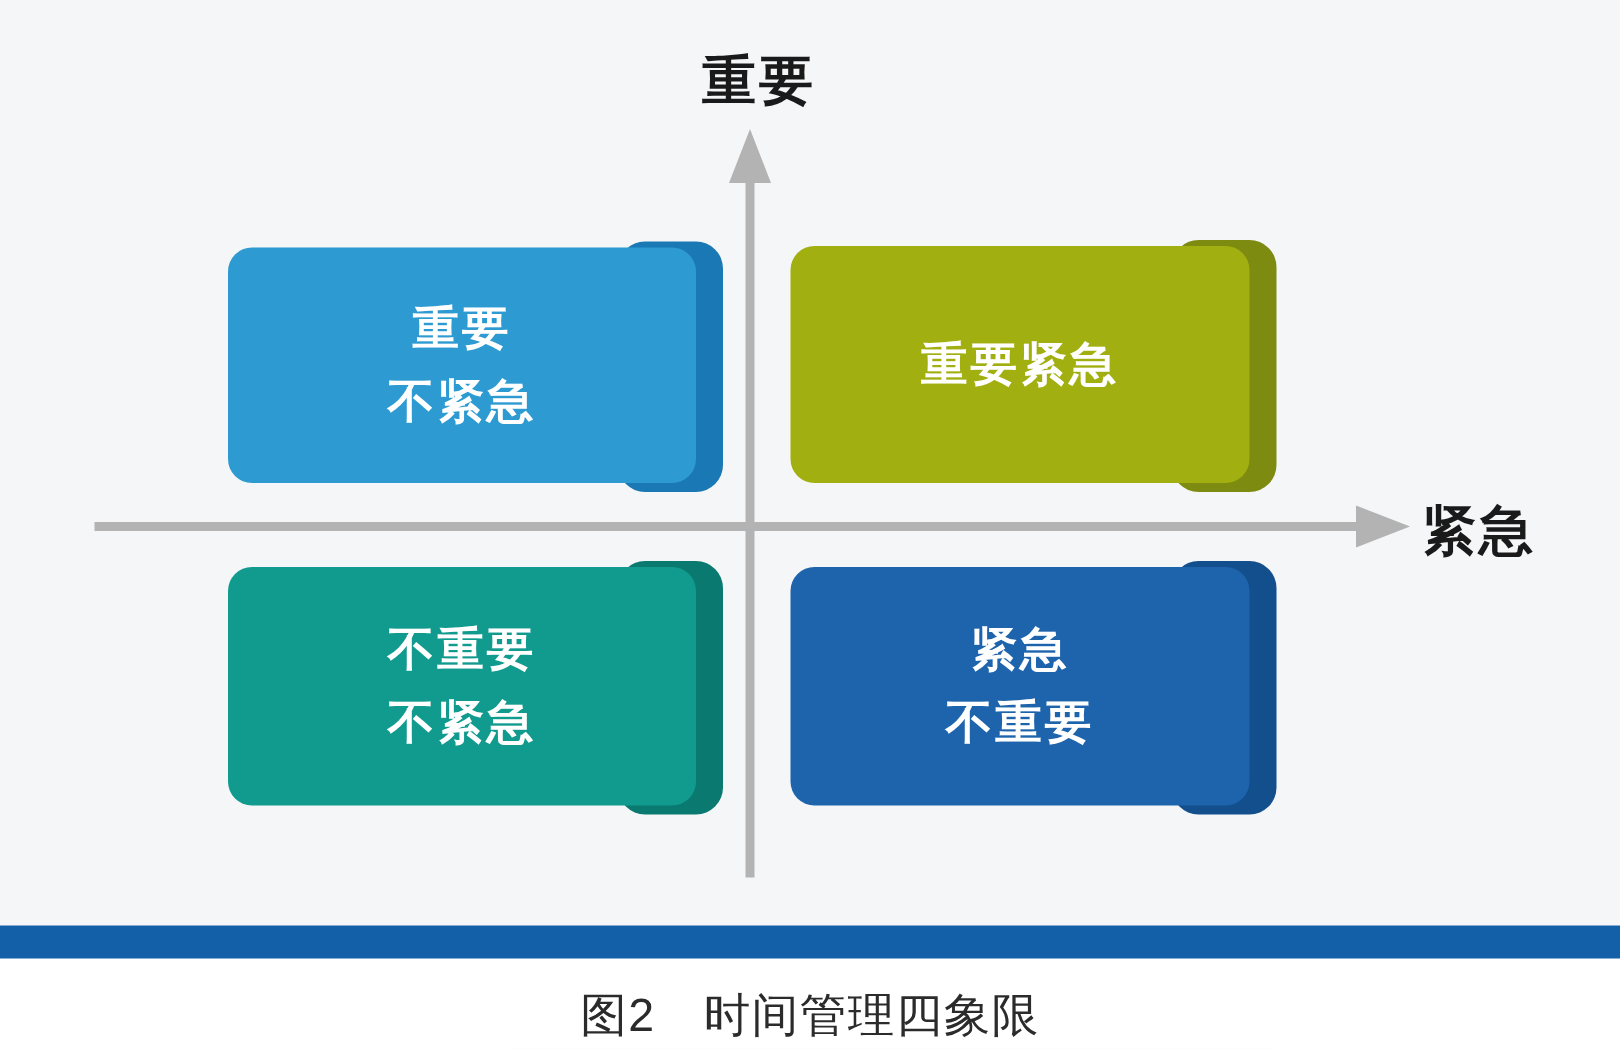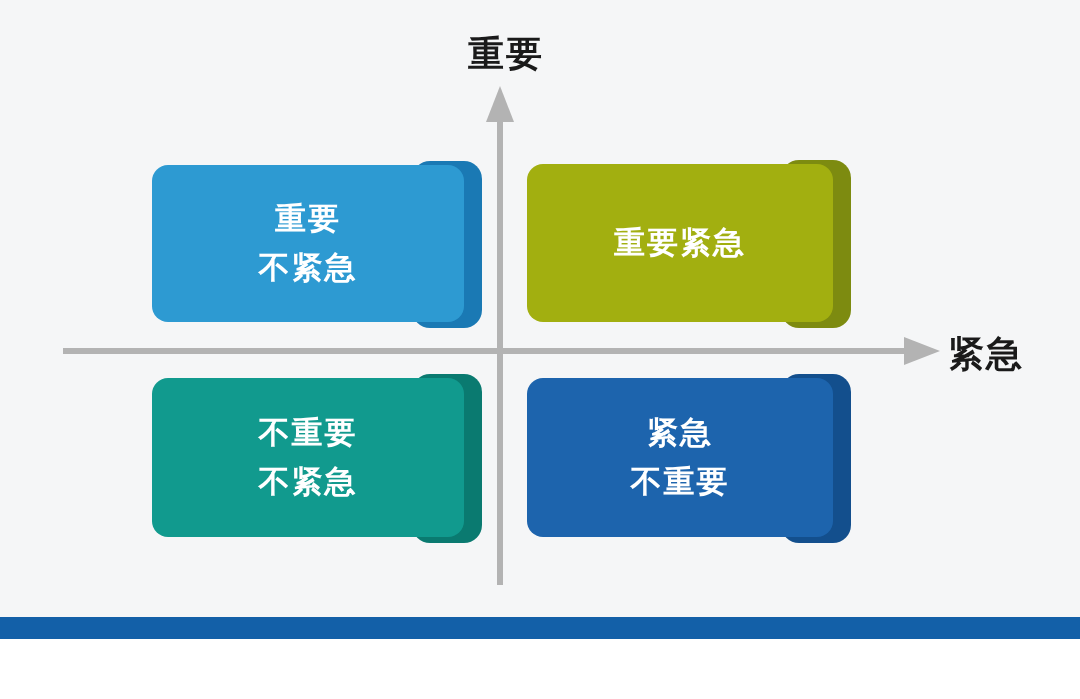--- a/index.html
+++ b/index.html
@@ -118,14 +118,15 @@
       <div class="card-body" style="background: rgb(29, 100, 173);">
         <span class="card-line">紧急</span>
         <span class="card-line">不重要</span>
       </div>
     </div>
 
   </div>
 
   <div class="divider-bar"></div>
 
+  <div class="caption">图2　时间管理四象限</div>
 
 </div>
 
 </body></html>

